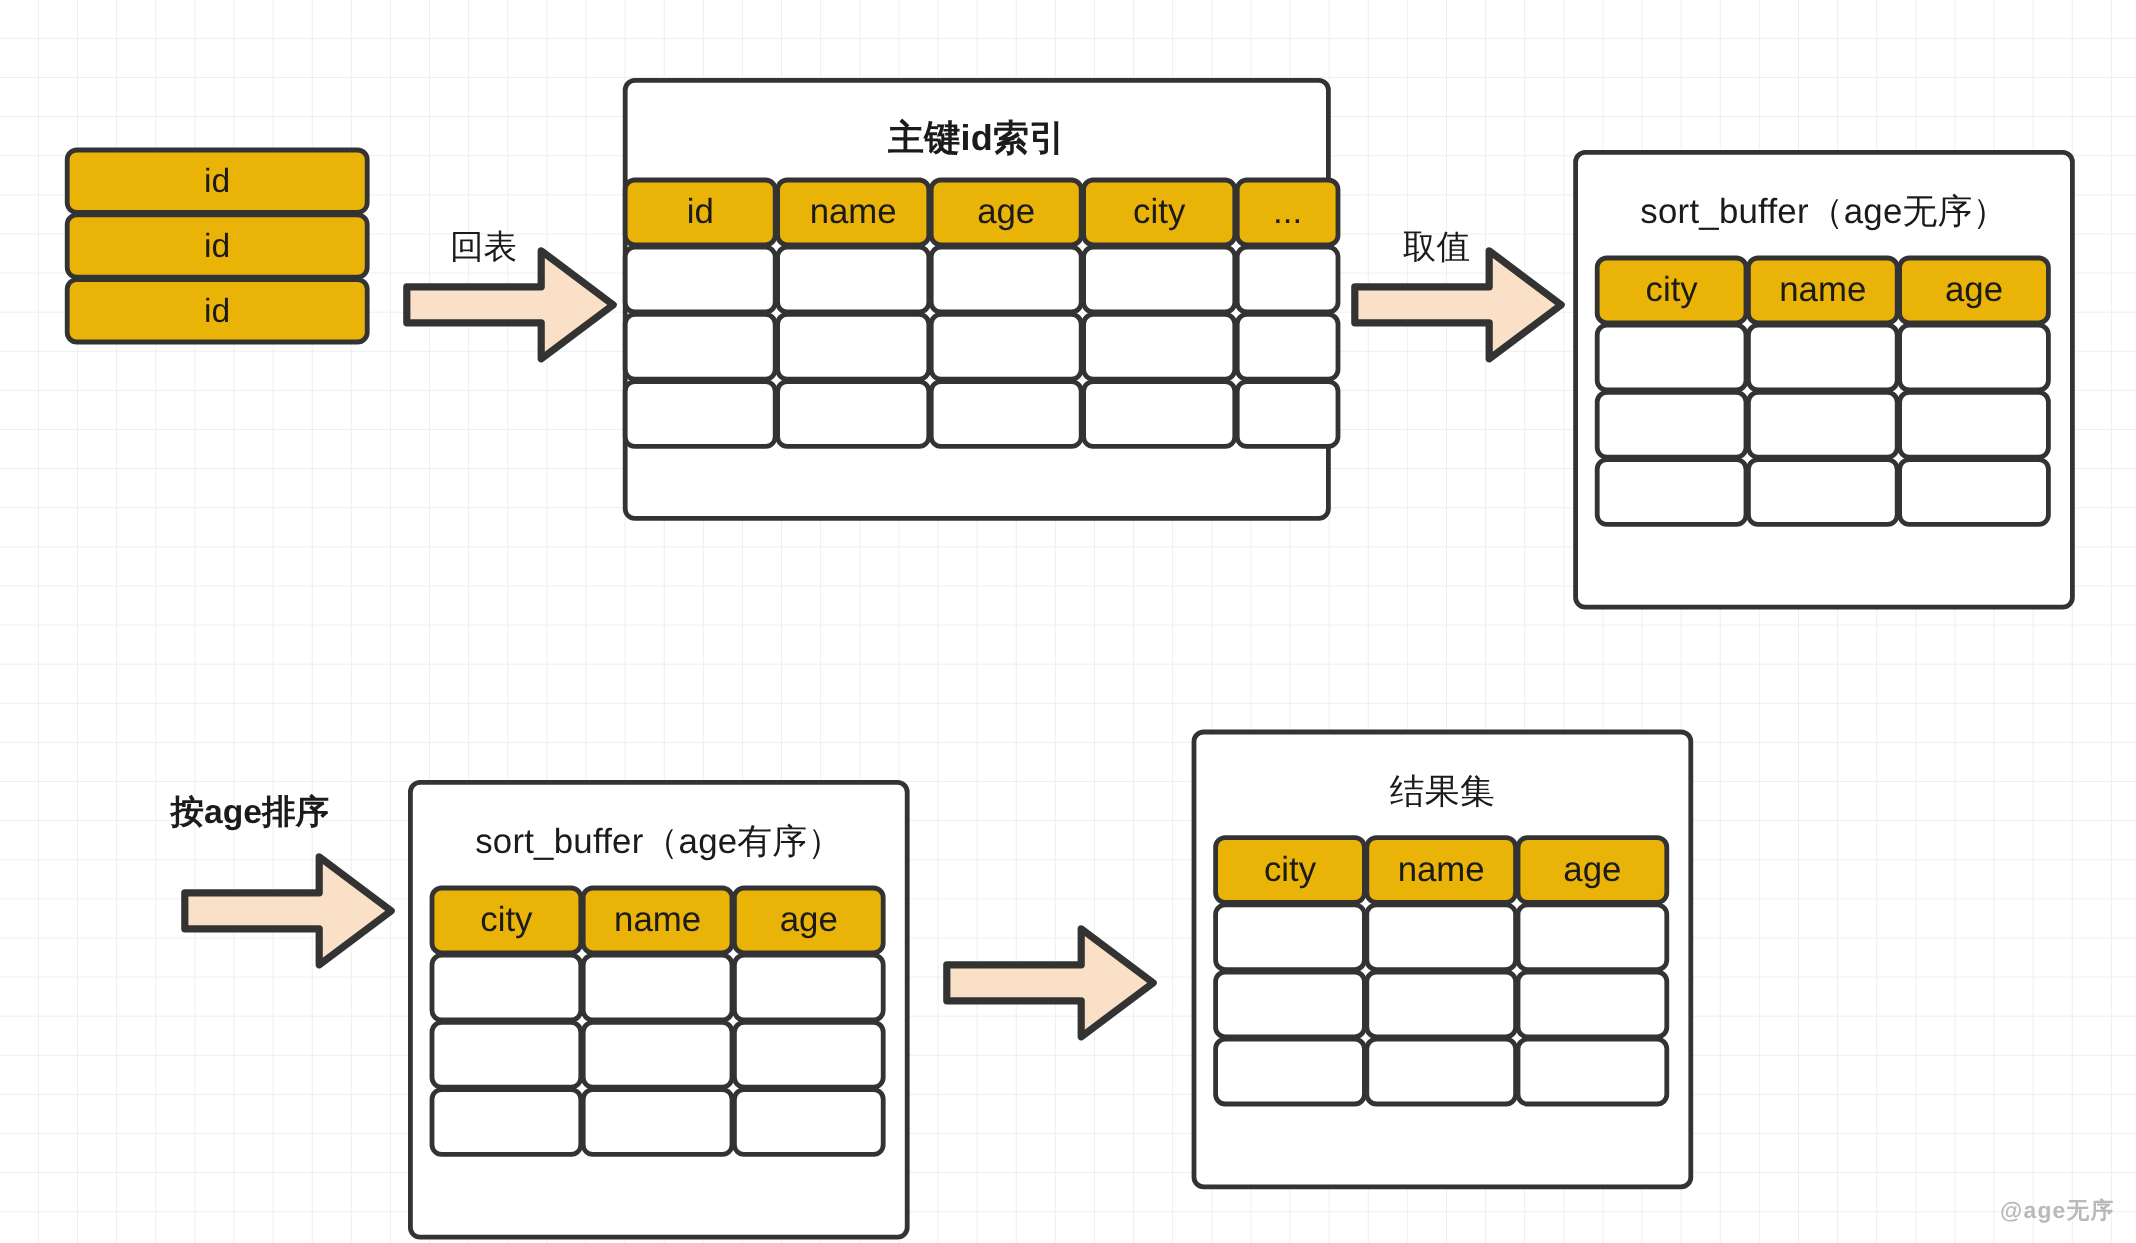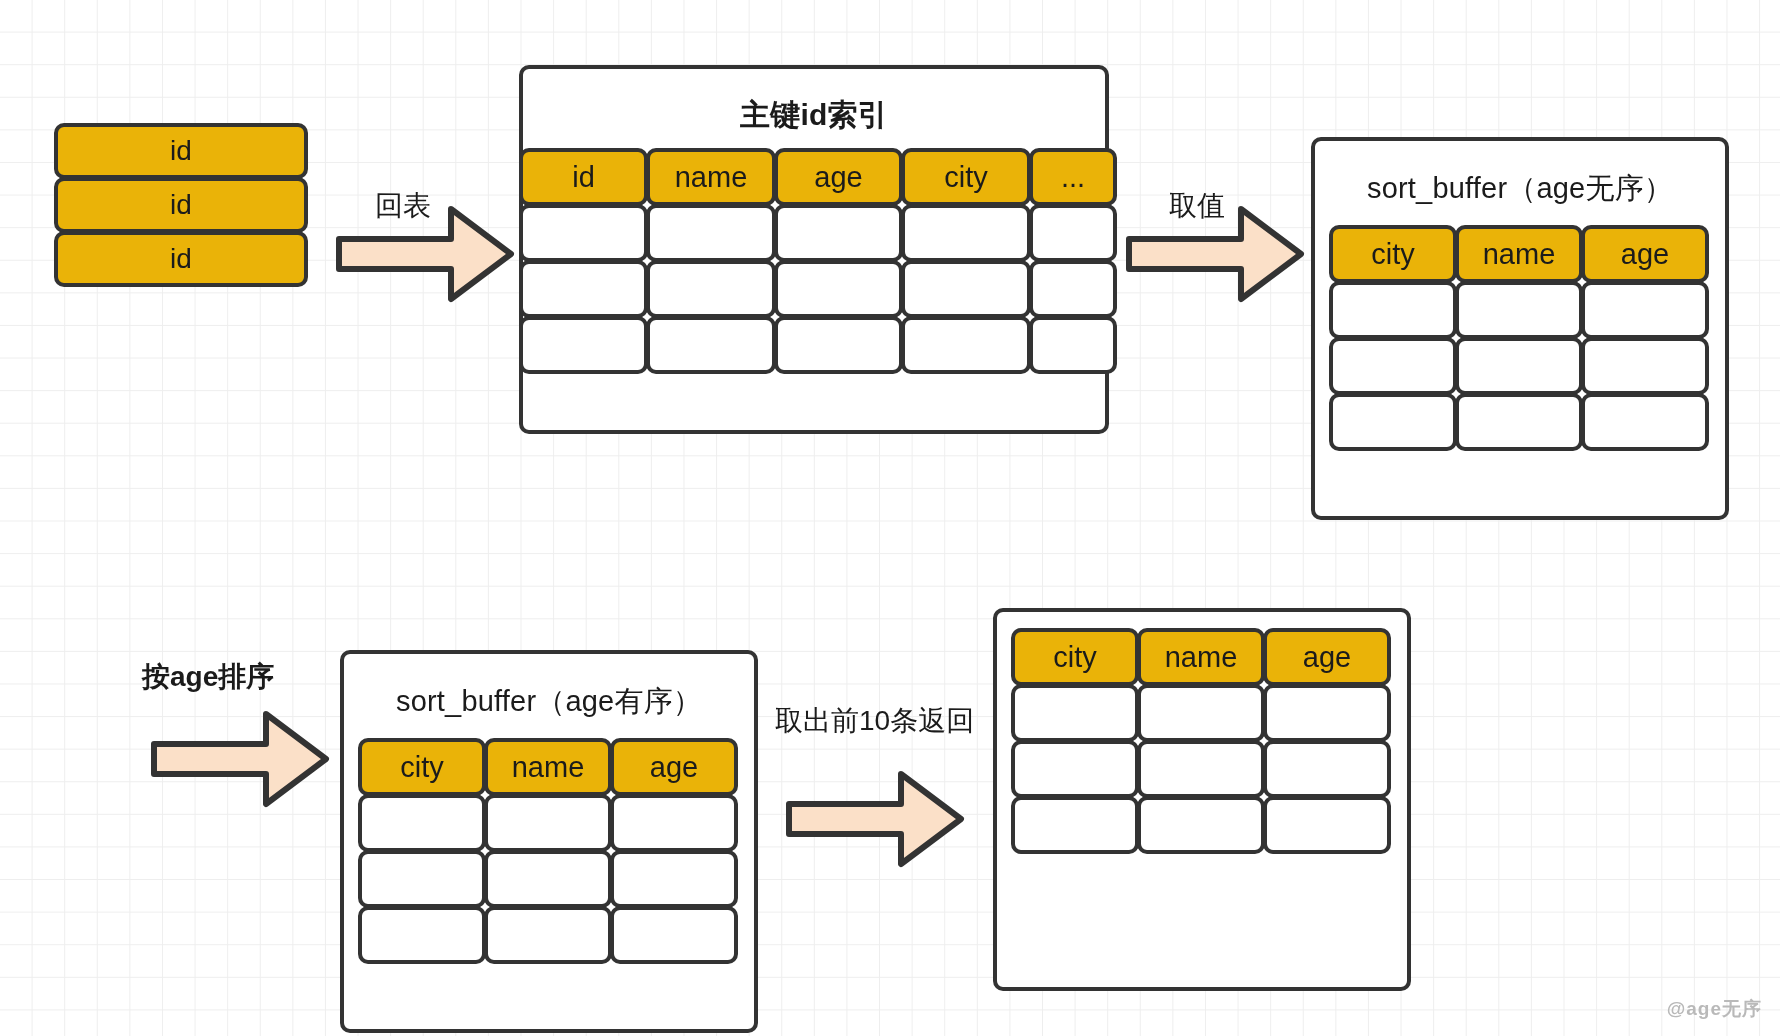--- a/index.html
+++ b/index.html
@@ -77,21 +77,21 @@
   #pk-box { left: 519px; top: 65px; width: 590px; height: 369px; }
   #pk-title { margin-top: 26px; font-weight: bold; font-size: 30px; }
   #pk-grid {
     margin: 14px 0 0 0;
     grid-template-columns: 127px 128px 127px 128px 86px;
     width: 596px; margin-left: -2px;
   }
   #pk-grid .cell { height: 58px; margin: -2px 0 0 -2px; }
 
   
-  #sb1-box { left: 1311px; top: 125px; width: 418px; height: 383px; margin-top: 12px; }
+  #sb1-box { left: 1311px; top: 125px; width: 418px; height: 383px; }
   #sb1-title { margin-top: 28px; }
   .sb-grid {
     grid-template-columns: 126px 126px 126px;
     margin: 18px auto 0 auto;
     width: 378px;
   }
   .sb-grid .cell { height: 58px; margin: -2px 0 0 -2px; }
 
   
   #sb2-box { left: 340px; top: 608px; width: 418px; height: 383px; margin-top: 42px; }
@@ -220,27 +220,27 @@
     <div class="cell"></div>
     <div class="cell"></div>
 
     <div class="cell"></div>
     <div class="cell"></div>
     <div class="cell"></div>
   </div>
 </div>
 
 <div class="arrow-wrap" style="left:785px; top:760px; width:180px; height:110px;">
-  <div class="arrow-label" style="left:-10px; top:-58px;">取出前10条返回</div>
   <svg class="block-arrow" width="180" height="110" viewBox="0 0 180 110">
     <polygon points="4,44 116,44 116,14 176,59 116,104 116,74 4,74" fill="#fbe0c8" stroke="#333333" stroke-width="6" stroke-linejoin="round"></polygon>
   </svg>
 </div>
 
 <div class="abs outer-box" id="rs-box">
+  <div class="box-title" id="rs-title">结果集</div>
   <div class="grid-tbl sb-grid">
     <div class="cell head">city</div>
     <div class="cell head">name</div>
     <div class="cell head">age</div>
 
     <div class="cell"></div>
     <div class="cell"></div>
     <div class="cell"></div>
 
     <div class="cell"></div>

